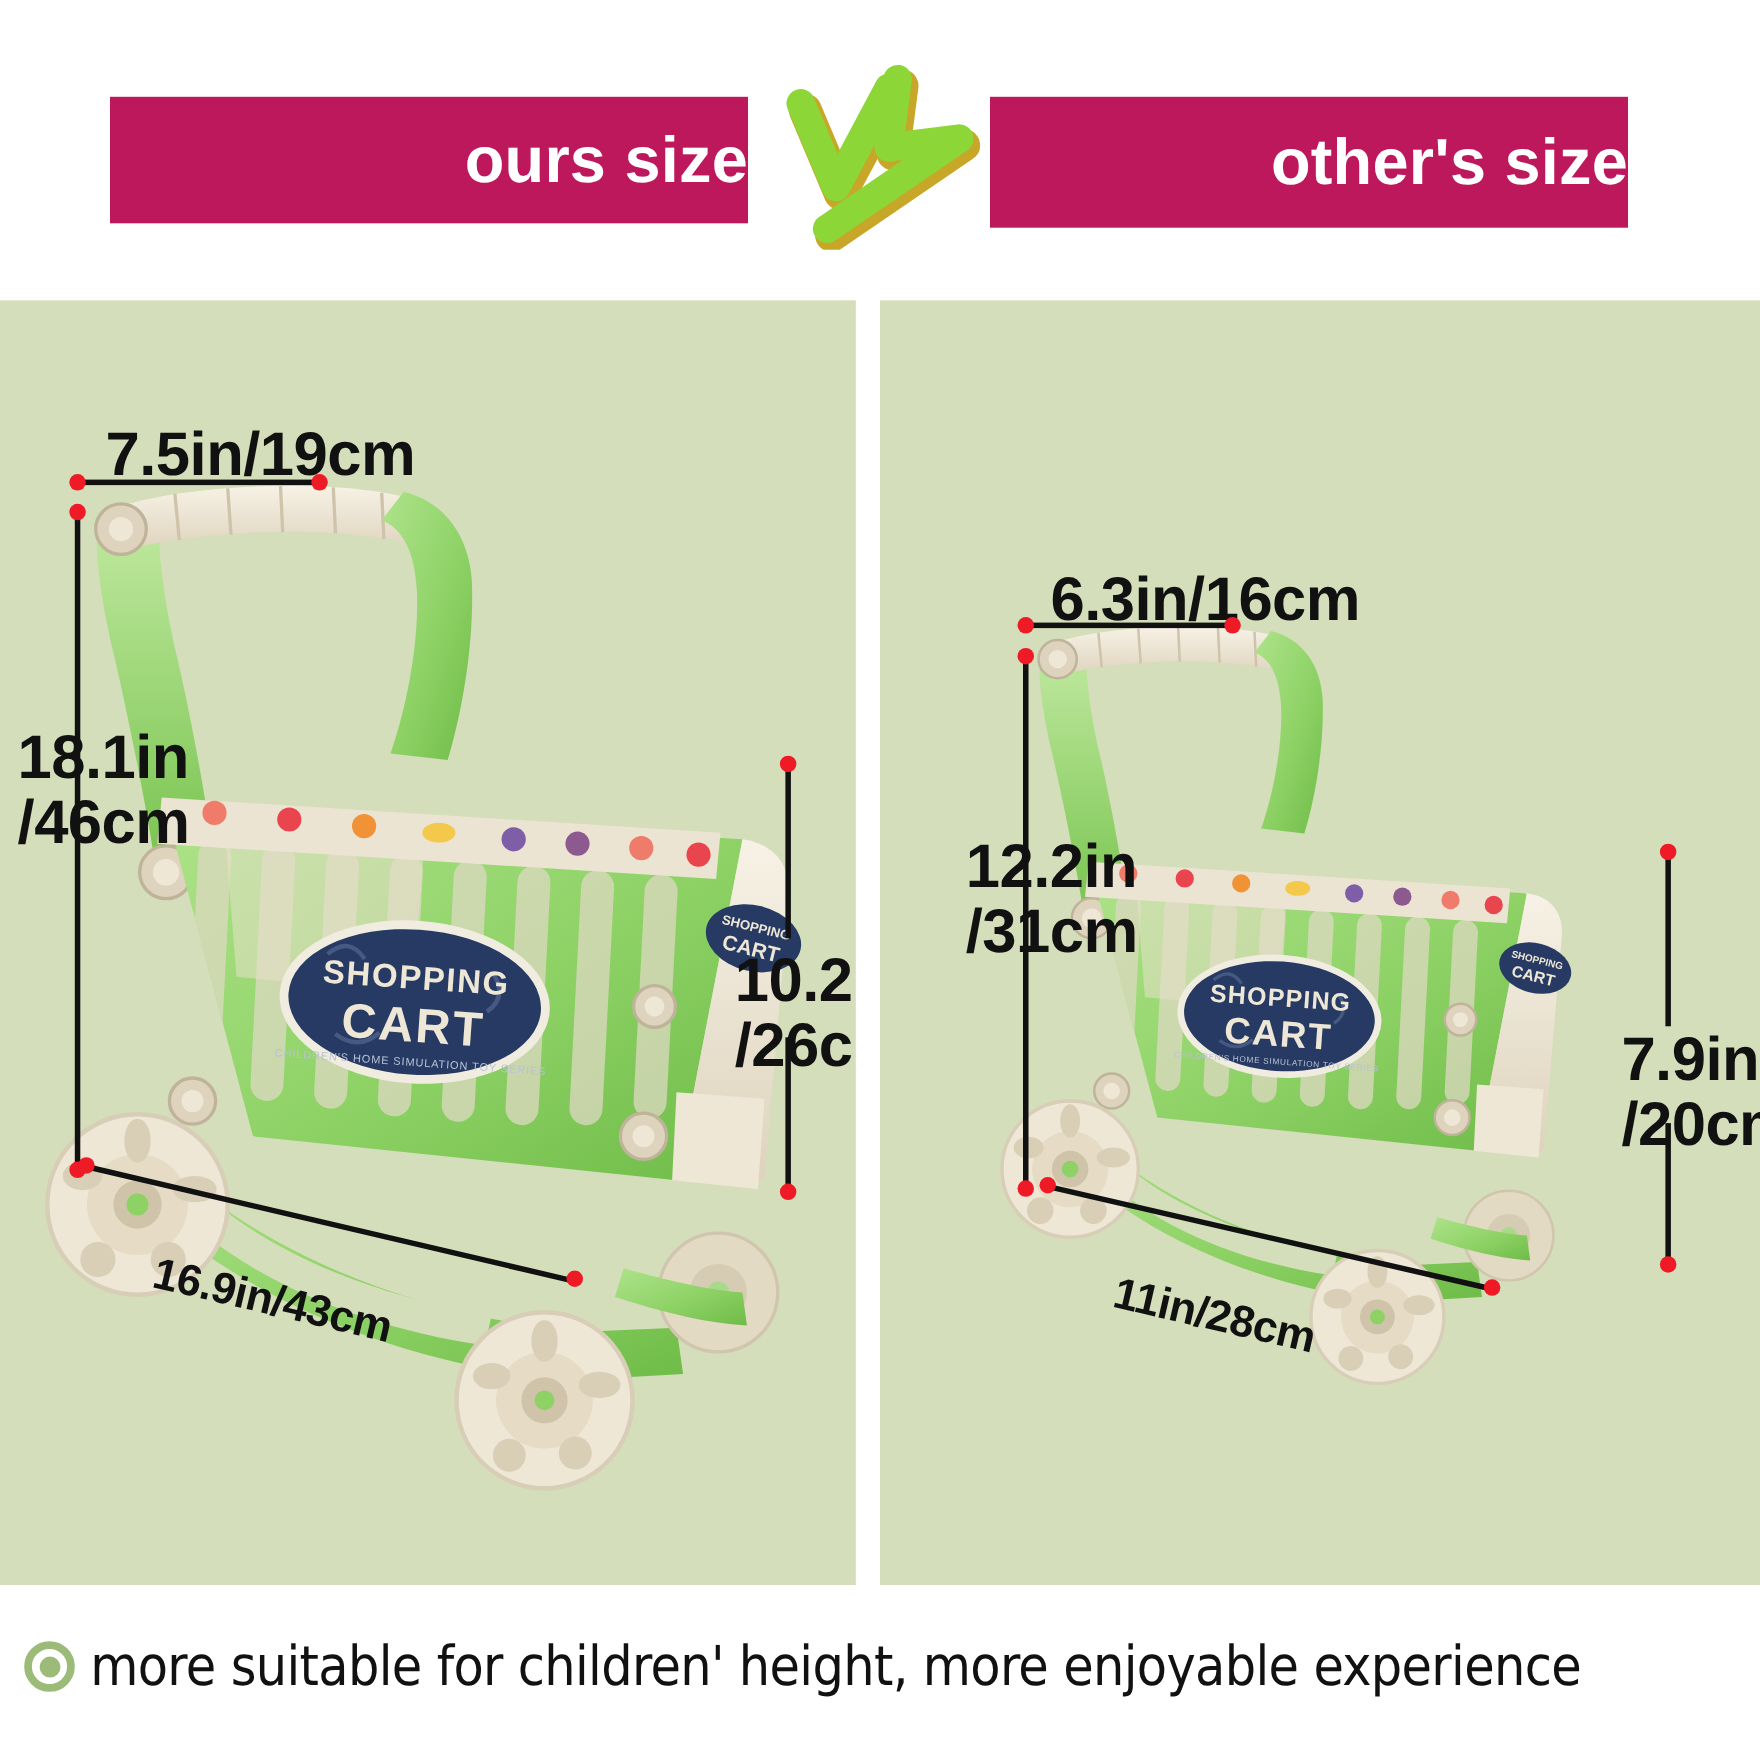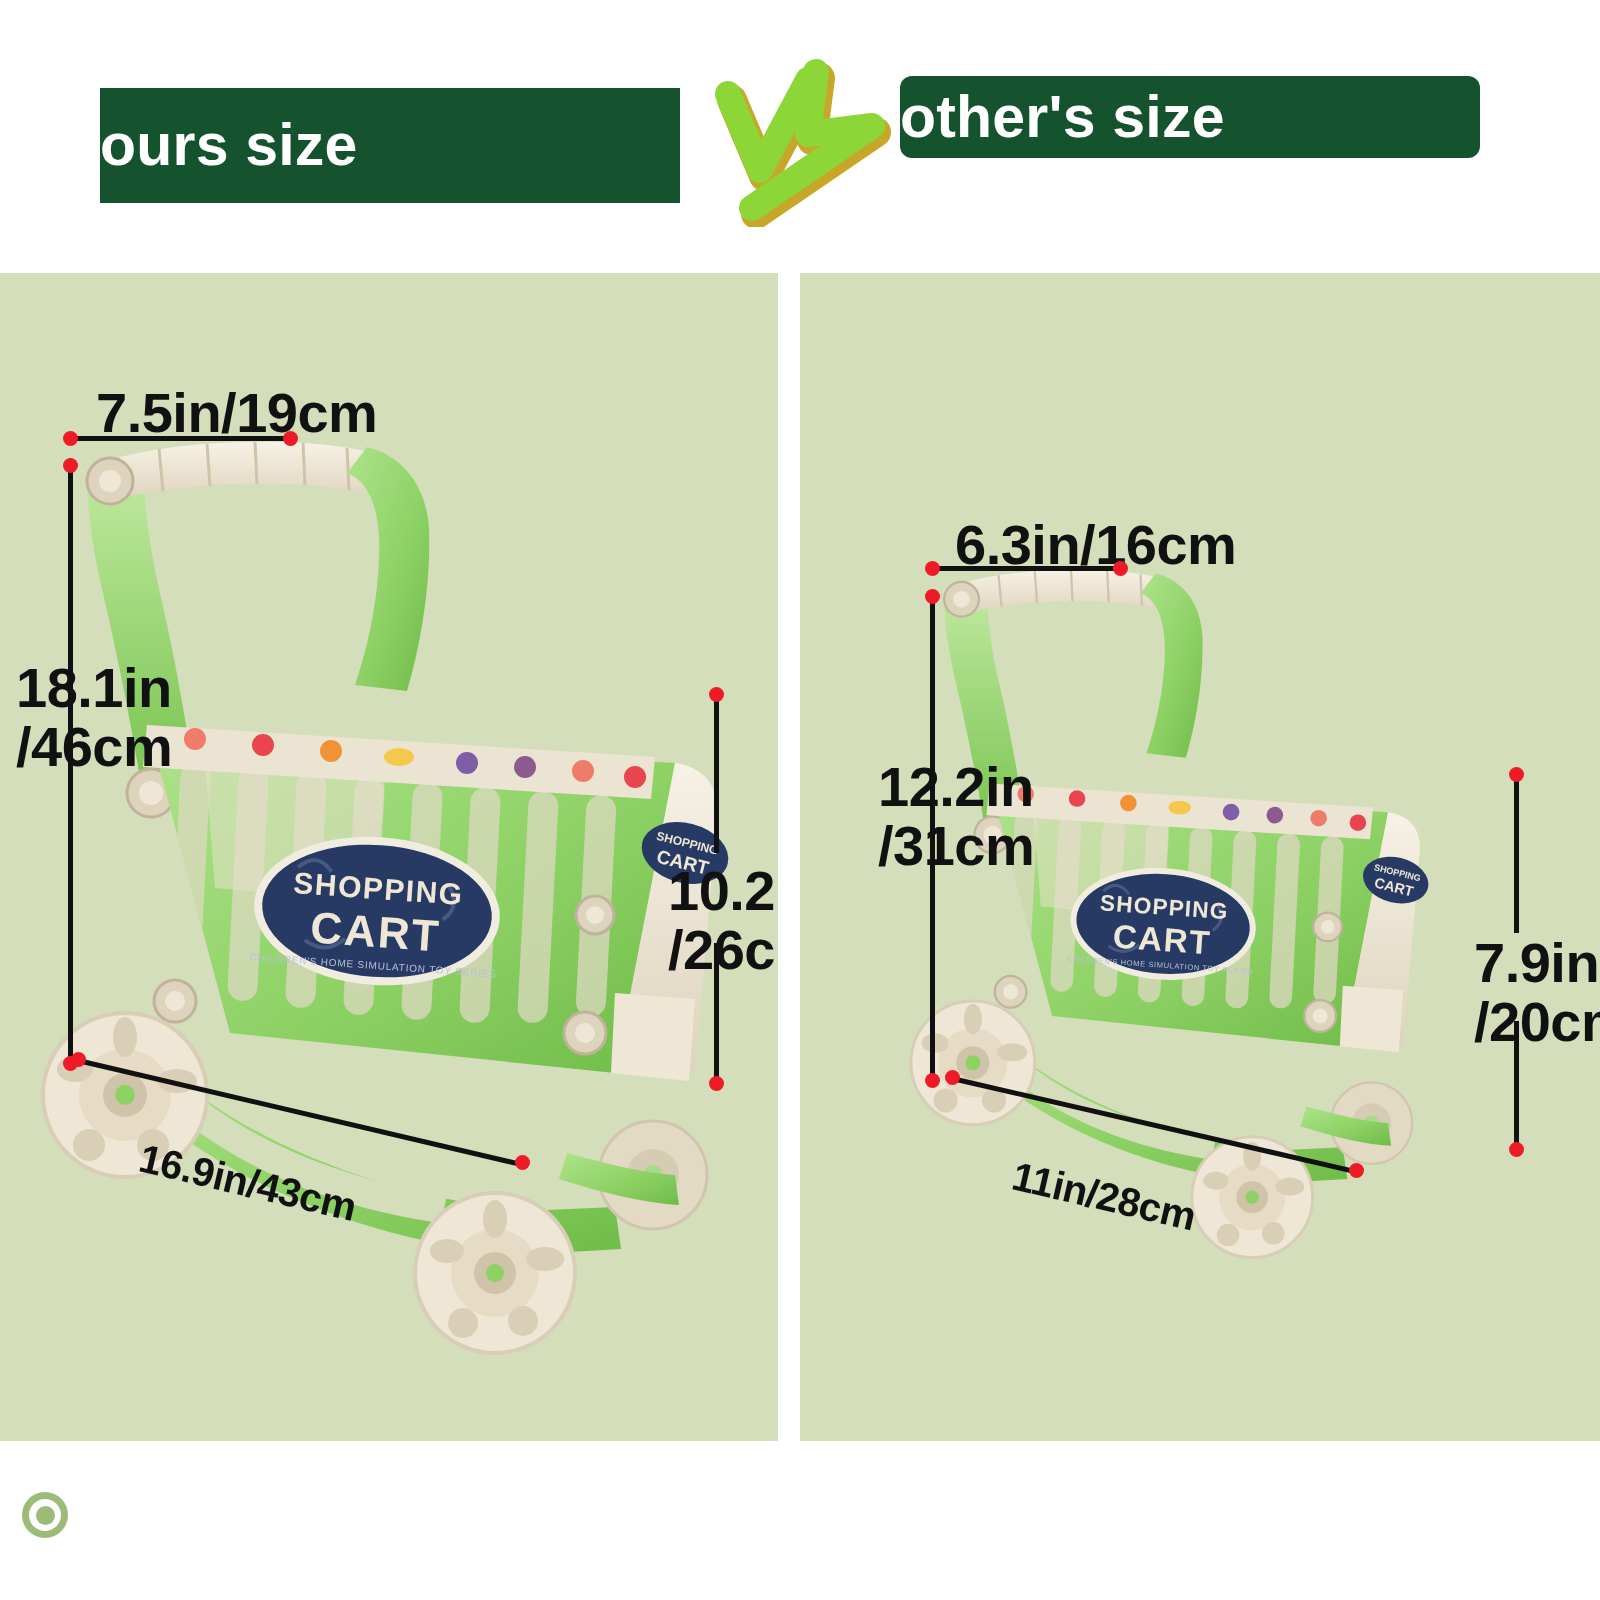--- a/index.html
+++ b/index.html
@@ -1,22 +1,22 @@
 <!DOCTYPE html>
 <html><head>
 <meta charset="utf-8">
 <style>
   html,body{margin:0;padding:0;background:#ffffff;}
   body{width:1600px;height:1600px;position:relative;overflow:hidden;
        font-family:"Liberation Sans","DejaVu Sans",sans-serif;}
 
   
-  .hdr{position:absolute;background:#14532d;display:flex;align-items:center;justify-content:flex-start;}
+  .hdr{position:absolute;background:#be185d;display:flex;align-items:center;justify-content:flex-end;}
   #hdr-left{left:100px;top:88px;width:580px;height:115px;}
-  #hdr-right{left:900px;top:76px;width:580px;height:82px;border-radius:12px;}
+  #hdr-right{left:900px;top:88px;width:580px;height:119px;}
   .hdr-label{color:#ffffff;font-size:59px;font-weight:bold;letter-spacing:.2px;line-height:1;}
 
   
   #vs-mark{position:absolute;left:690px;top:52px;width:220px;height:175px;}
 
   
   .panel{position:absolute;top:273px;height:1168px;background:#d4deba;overflow:hidden;}
   #panel-left{left:0;width:778px;}
   #panel-right{left:800px;width:800px;}
 
@@ -384,13 +384,14 @@
   <div class="dim-diag" style="left:152px;top:803px;width:415px;transform:rotate(13deg);"></div>
   <div class="dot" style="left:145px;top:797px;"></div>
   <div class="dot" style="left:549px;top:890px;"></div>
   <div class="dim-text-rot" style="left:213px;top:880px;transform:rotate(13deg);">11in/28cm</div>
 </div>
 
 <div id="caption-row">
   <span id="caption-bullet">
       <i></i>
     </span>
+  <span id="caption-text">more suitable for children' height, more enjoyable experience</span>
 </div>
 
 </body></html>

